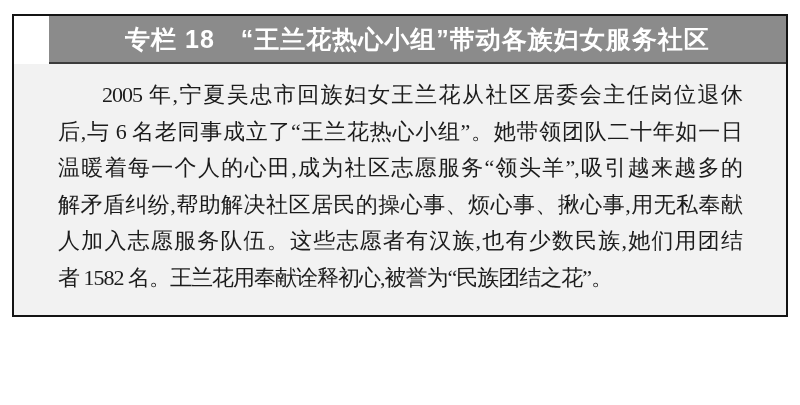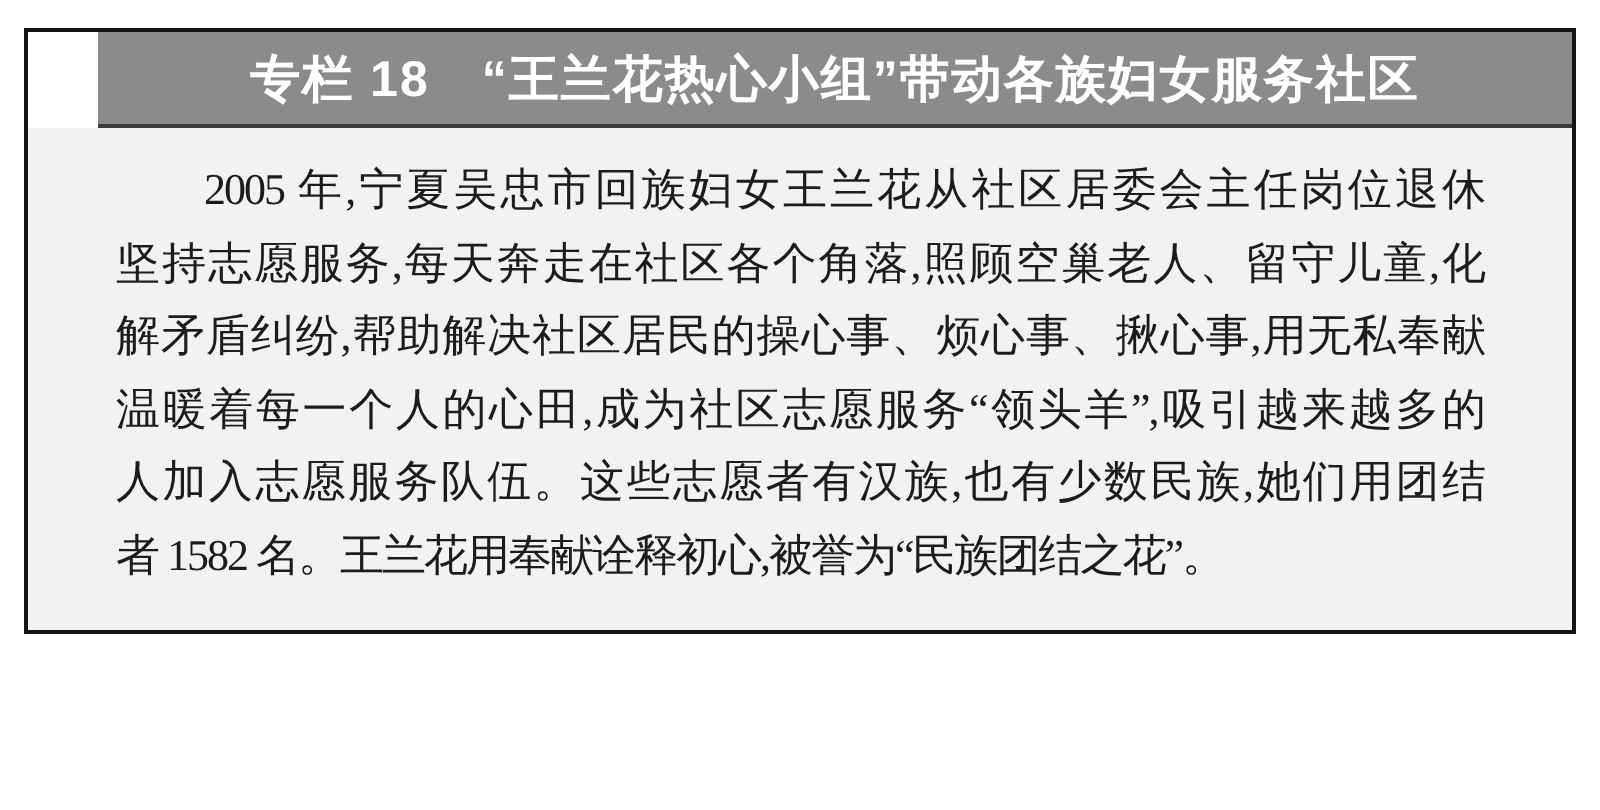--- a/index.html
+++ b/index.html
@@ -56,20 +56,20 @@
 </head>
 <body>
 
 <div class="column-box">
   <header class="column-header">
     <h1 class="column-title">专栏 18　“王兰花热心小组”带动各族妇女服务社区</h1>
   </header>
   <div class="column-body">
     <div>
       <div class="para-line first">2005 年,宁夏吴忠市回族妇女王兰花从社区居委会主任岗位退休</div>
-      <div class="para-line">坚持志愿服务,每天奔走在社区各个角落,照顾空巢老人、留守儿童,化</div>
+      <div class="para-line">后,与 6 名老同事成立了“王兰花热心小组”。她带领团队二十年如一日</div>
+      <div class="para-line">温暖着每一个人的心田,成为社区志愿服务“领头羊”,吸引越来越多的</div>
       <div class="para-line">解矛盾纠纷,帮助解决社区居民的操心事、烦心事、揪心事,用无私奉献</div>
-      <div class="para-line">温暖着每一个人的心田,成为社区志愿服务“领头羊”,吸引越来越多的</div>
       <div class="para-line">人加入志愿服务队伍。这些志愿者有汉族,也有少数民族,她们用团结</div>
       <div class="para-line last">者 1582 名。王兰花用奉献诠释初心,被誉为“民族团结之花”。</div>
     </div>
   </div>
 </div>
 
 </body></html>

